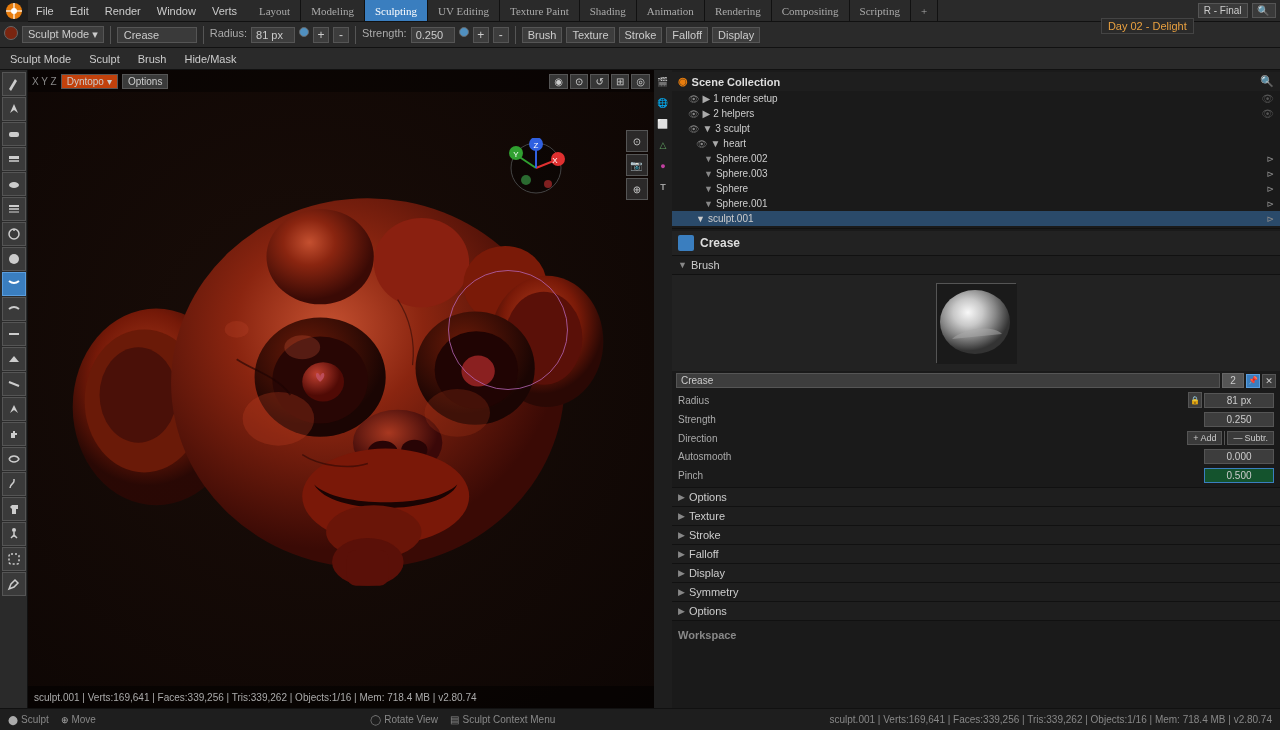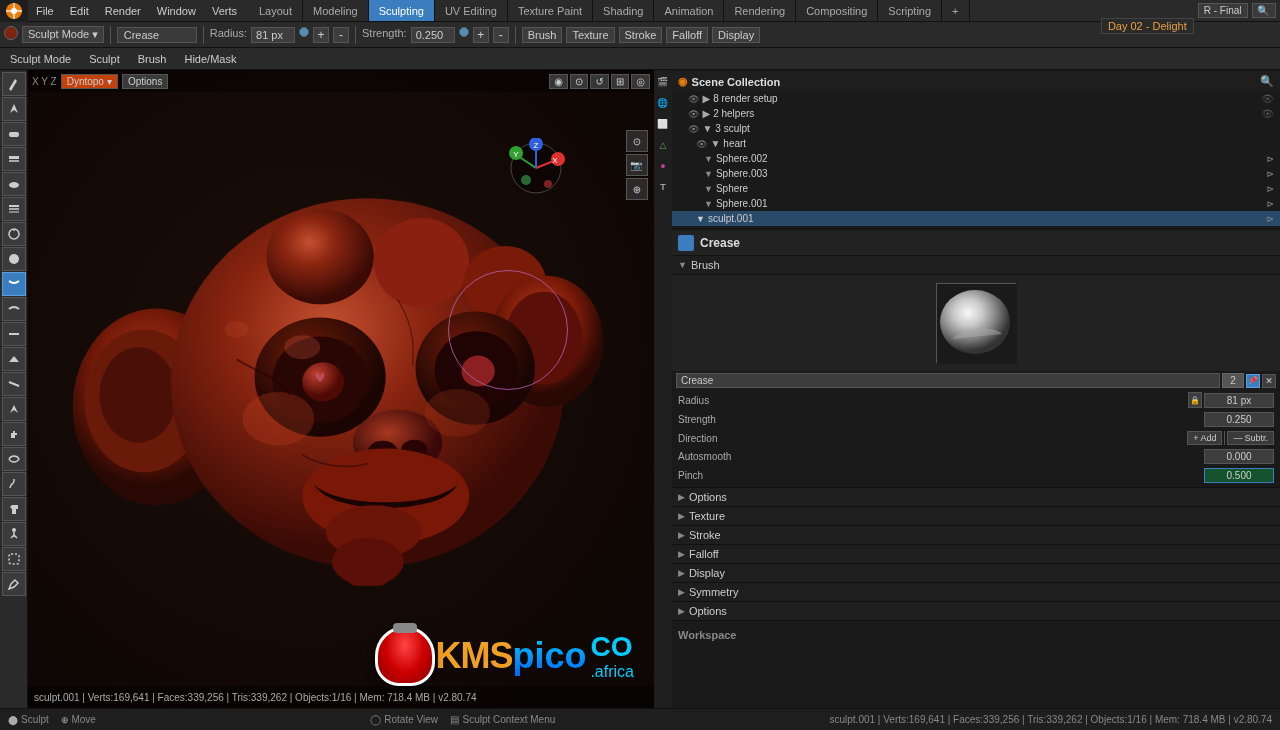--- a/index.html
+++ b/index.html
@@ -57,20 +57,21 @@
     }
     .workspace-tab {
       padding: 0 10px;
       height: 100%;
       display: flex;
       align-items: center;
       font-size: 11px;
       color: #aaa;
       cursor: pointer;
       border-right: 1px solid #111;
+      font-family: Liberation Serif, serif;
     }
     .workspace-tab.active {
       background: #3a7ebf;
       color: #fff;
     }
 
     .top-right {
       display: flex;
       align-items: center;
       gap: 4px;
@@ -831,29 +832,20 @@
         <circle cx="42" cy="46" r="4" fill="#802020"></circle>
       </svg>
     </div>
 
     <div class="nav-controls">
       <div class="nav-btn">⊙</div>
       <div class="nav-btn">📷</div>
       <div class="nav-btn">⊕</div>
     </div>
 
-    <div class="watermark">
-      <div class="kms-btn"></div>
-      <span class="kms-text">KMS</span>
-      <span class="pico-text">pico</span>
-      <div style="display:flex; flex-direction:column; align-items:flex-start; margin-left:4px;">
-        <span style="font-size:28px; font-weight:900; color:#00ccff; font-family: Arial Black, sans-serif;">CO</span>
-        <span class="africa-text">.africa</span>
-      </div>
-    </div>
 
     <div class="viewport-bottom">
       <span>sculpt.001 | Verts:169,641 | Faces:339,256 | Tris:339,262 | Objects:1/16 | Mem: 718.4 MB | v2.80.74</span>
     </div>
   </div>
 
   <div id="right-container">
 
     <div id="right-icons">
       <div class="right-icon-btn" title="Scene Properties" style="color:#e87d0d;">🎬</div>
@@ -868,21 +860,21 @@
 
       <div class="panel-section">
         <div class="panel-header">
           <span style="color:#e87d0d;">◉</span>
           <span>Scene Collection</span>
           <span style="margin-left:auto; color:#888;">🔍</span>
         </div>
         <div class="scene-row scene-indent">
           <span class="eye-icon">👁</span>
           <span style="color:#aaa;">▶</span>
-          <span>8 render setup</span>
+          <span>1 render setup</span>
           <span style="margin-left:auto; color:#555;">👁</span>
         </div>
         <div class="scene-row scene-indent">
           <span class="eye-icon">👁</span>
           <span style="color:#aaa;">▶</span>
           <span>2 helpers</span>
           <span style="margin-left:auto; color:#555;">👁</span>
         </div>
         <div class="scene-row scene-indent">
           <span class="eye-icon">👁</span>

